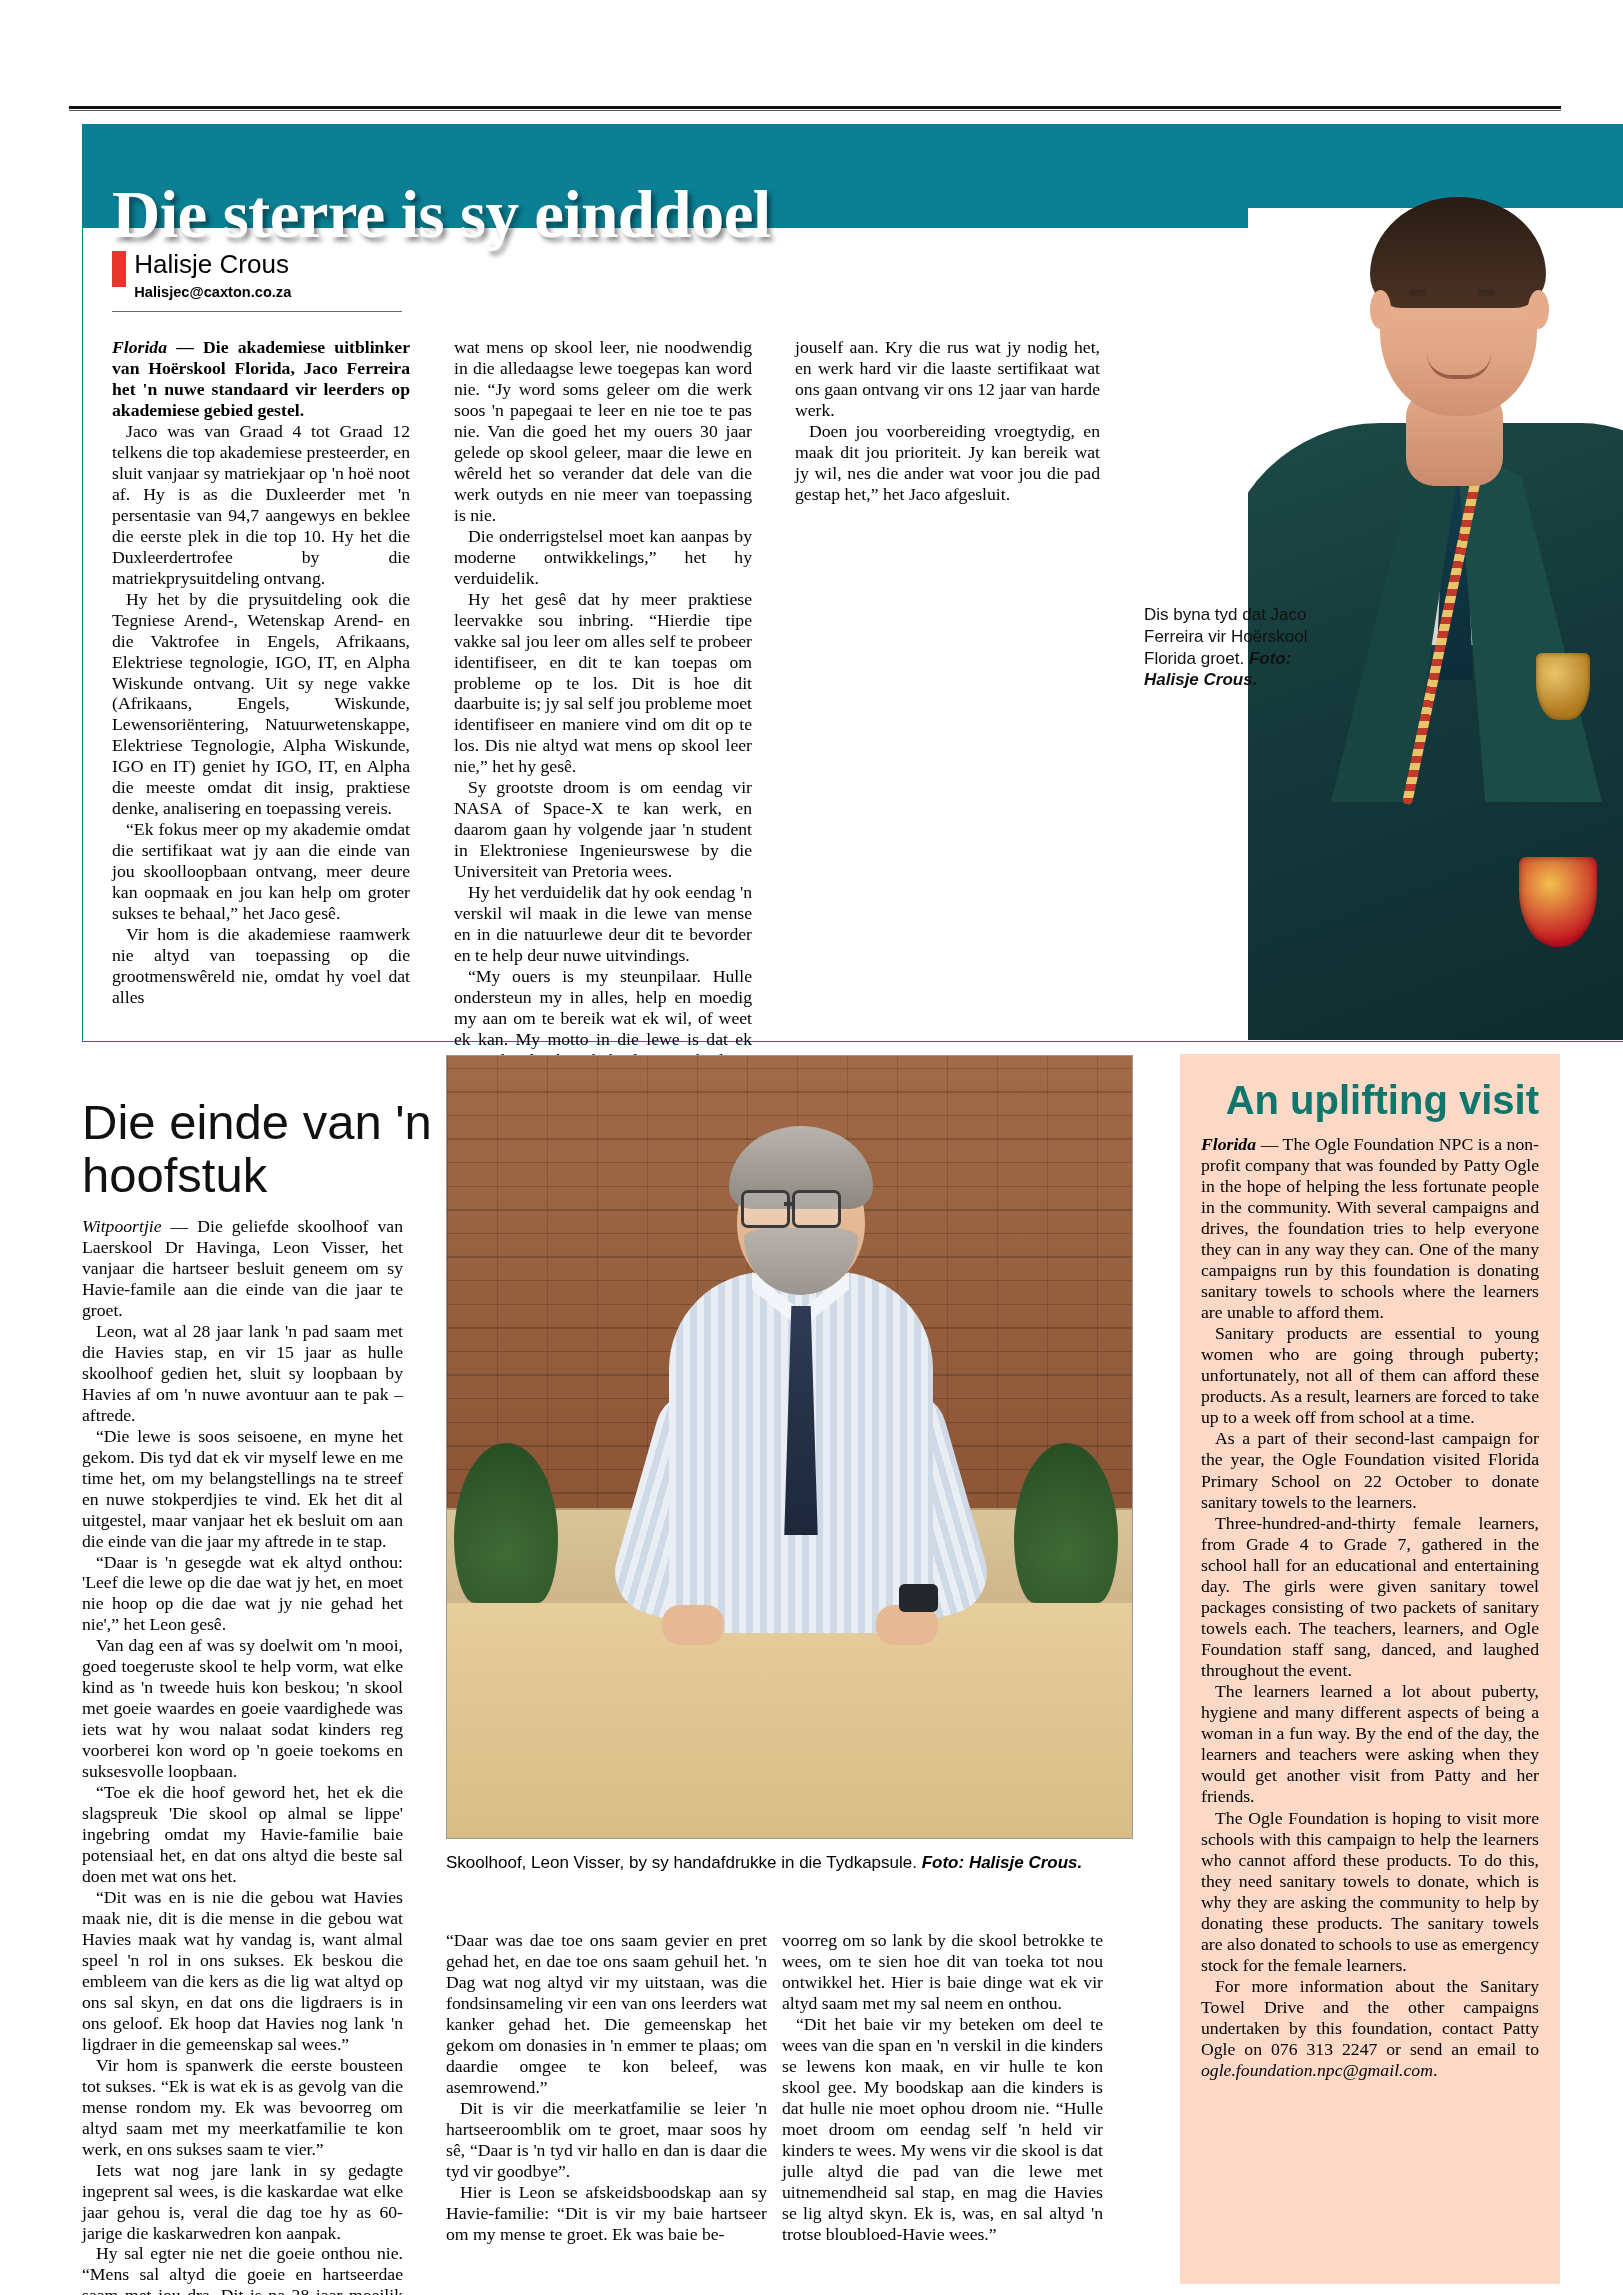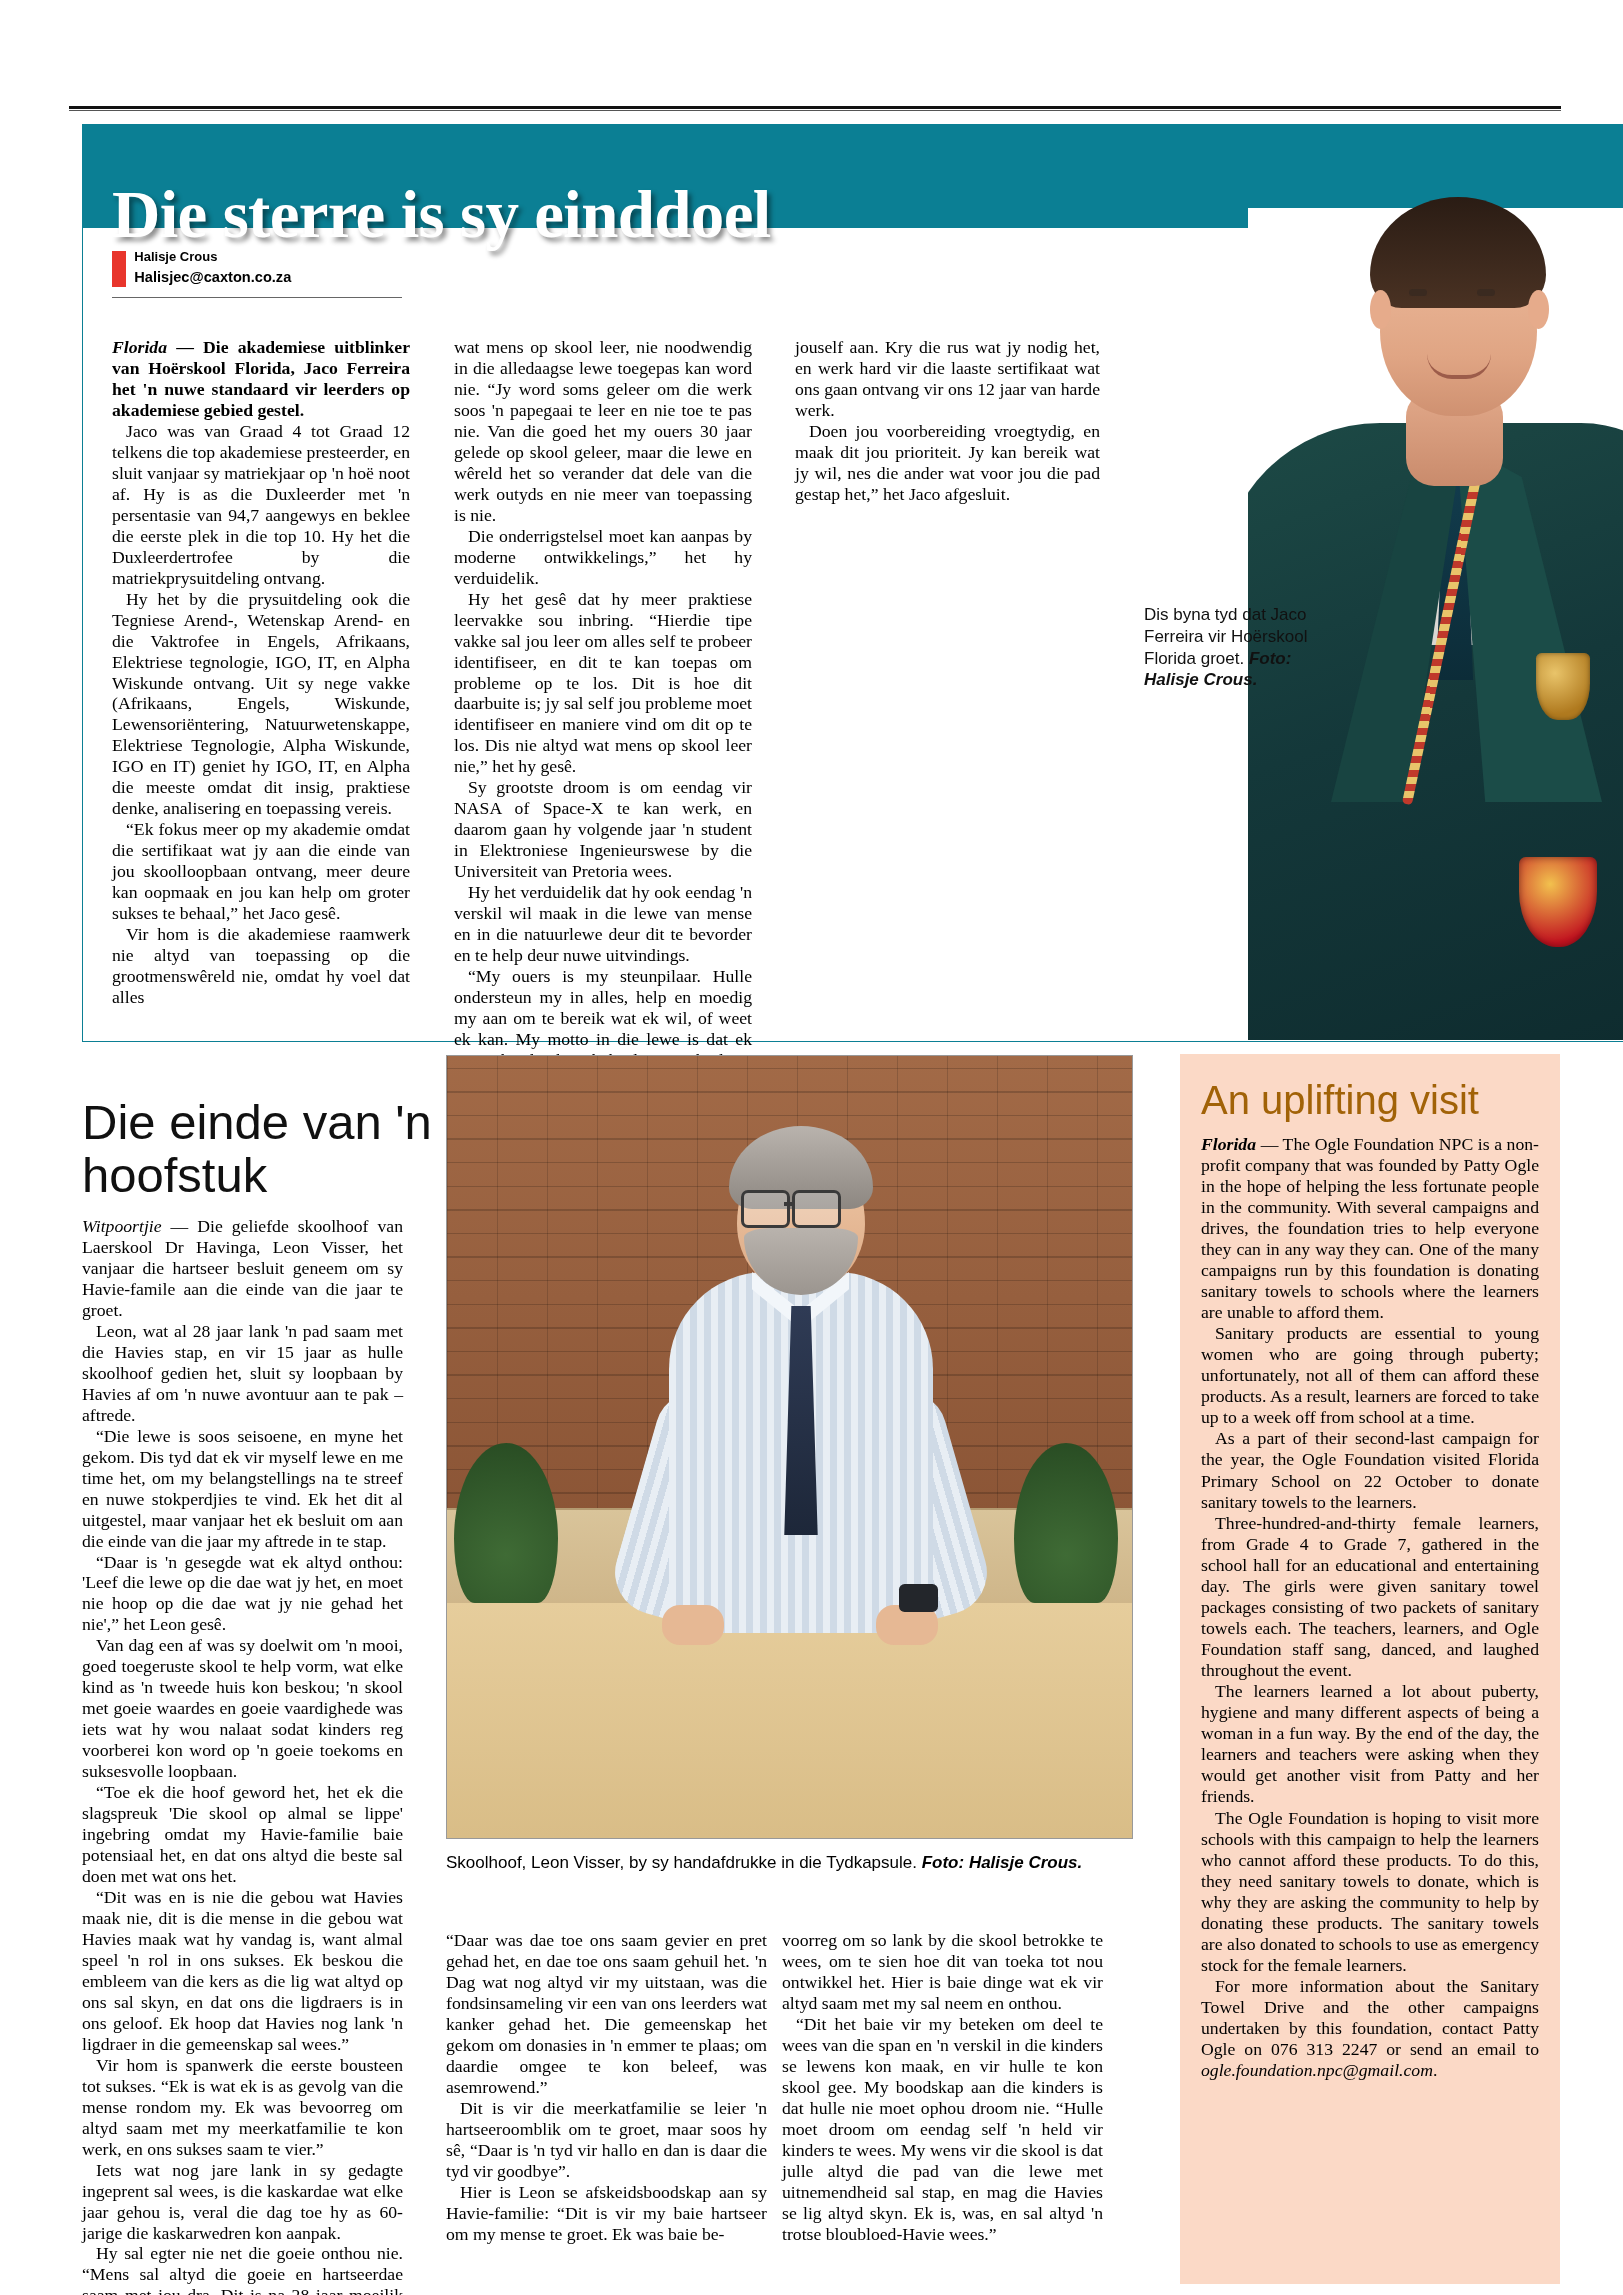--- a/index.html
+++ b/index.html
@@ -50,21 +50,21 @@
     position:absolute;right:0;top:0;width:422px;height:915px;overflow:hidden;
   }
 
   
   .byline{
     position:absolute;left:29px;top:125px;width:290px;
     font-family:"Liberation Sans", sans-serif;
   }
   .byline-row{display:flex;align-items:flex-start;gap:8.3px;}
   .byline-mark{width:14px;height:36px;background:#e8352c;flex:none;margin-top:1.4px;}
-  .byline-name{font-size:13px;font-weight:700;line-height:1.15;}
+  .byline-name{font-size:26px;font-weight:400;line-height:1.15;}
   .byline-mail{font-size:14.6px;font-weight:700;line-height:1.25;margin-top:2.8px;}
   .byline-rule{width:290px;height:1.4px;background:#666;margin-top:9.7px;}
 
   
   .cols-top{
     position:absolute;left:29px;top:212px;width:1027px;height:694px;
   }
   .col{
     position:absolute;top:0;width:298px;
     font-size:17.7px;line-height:1.185;text-align:justify;
@@ -117,21 +117,21 @@
   .mid-photo-caption .credit{font-weight:700;font-style:italic;}
 
   
   .sidebar{
     position:absolute;left:1180px;top:1054px;width:380px;height:1230px;
     background:#fbd9c6;box-sizing:border-box;padding:25px 21px 21px 21px;
   }
   .sidebar h2{
     margin:0 0 12.5px 0;
     font-family:"Liberation Sans", sans-serif;
-    font-weight:400;font-size:40px;line-height:1.05;color:#a16207;
+    font-weight:700;font-size:40px;line-height:1.05;color:#0f766e;text-align:right;
   }
   .sidebar p{
     margin:0;font-size:17.7px;line-height:1.19;text-align:justify;text-indent:14px;
   }
   .sidebar p.first{text-indent:0;}
   .sidebar .place{font-style:italic;font-weight:700;}
   .sidebar em{font-style:italic;}
 
   
   .ph{position:absolute;inset:0;}

